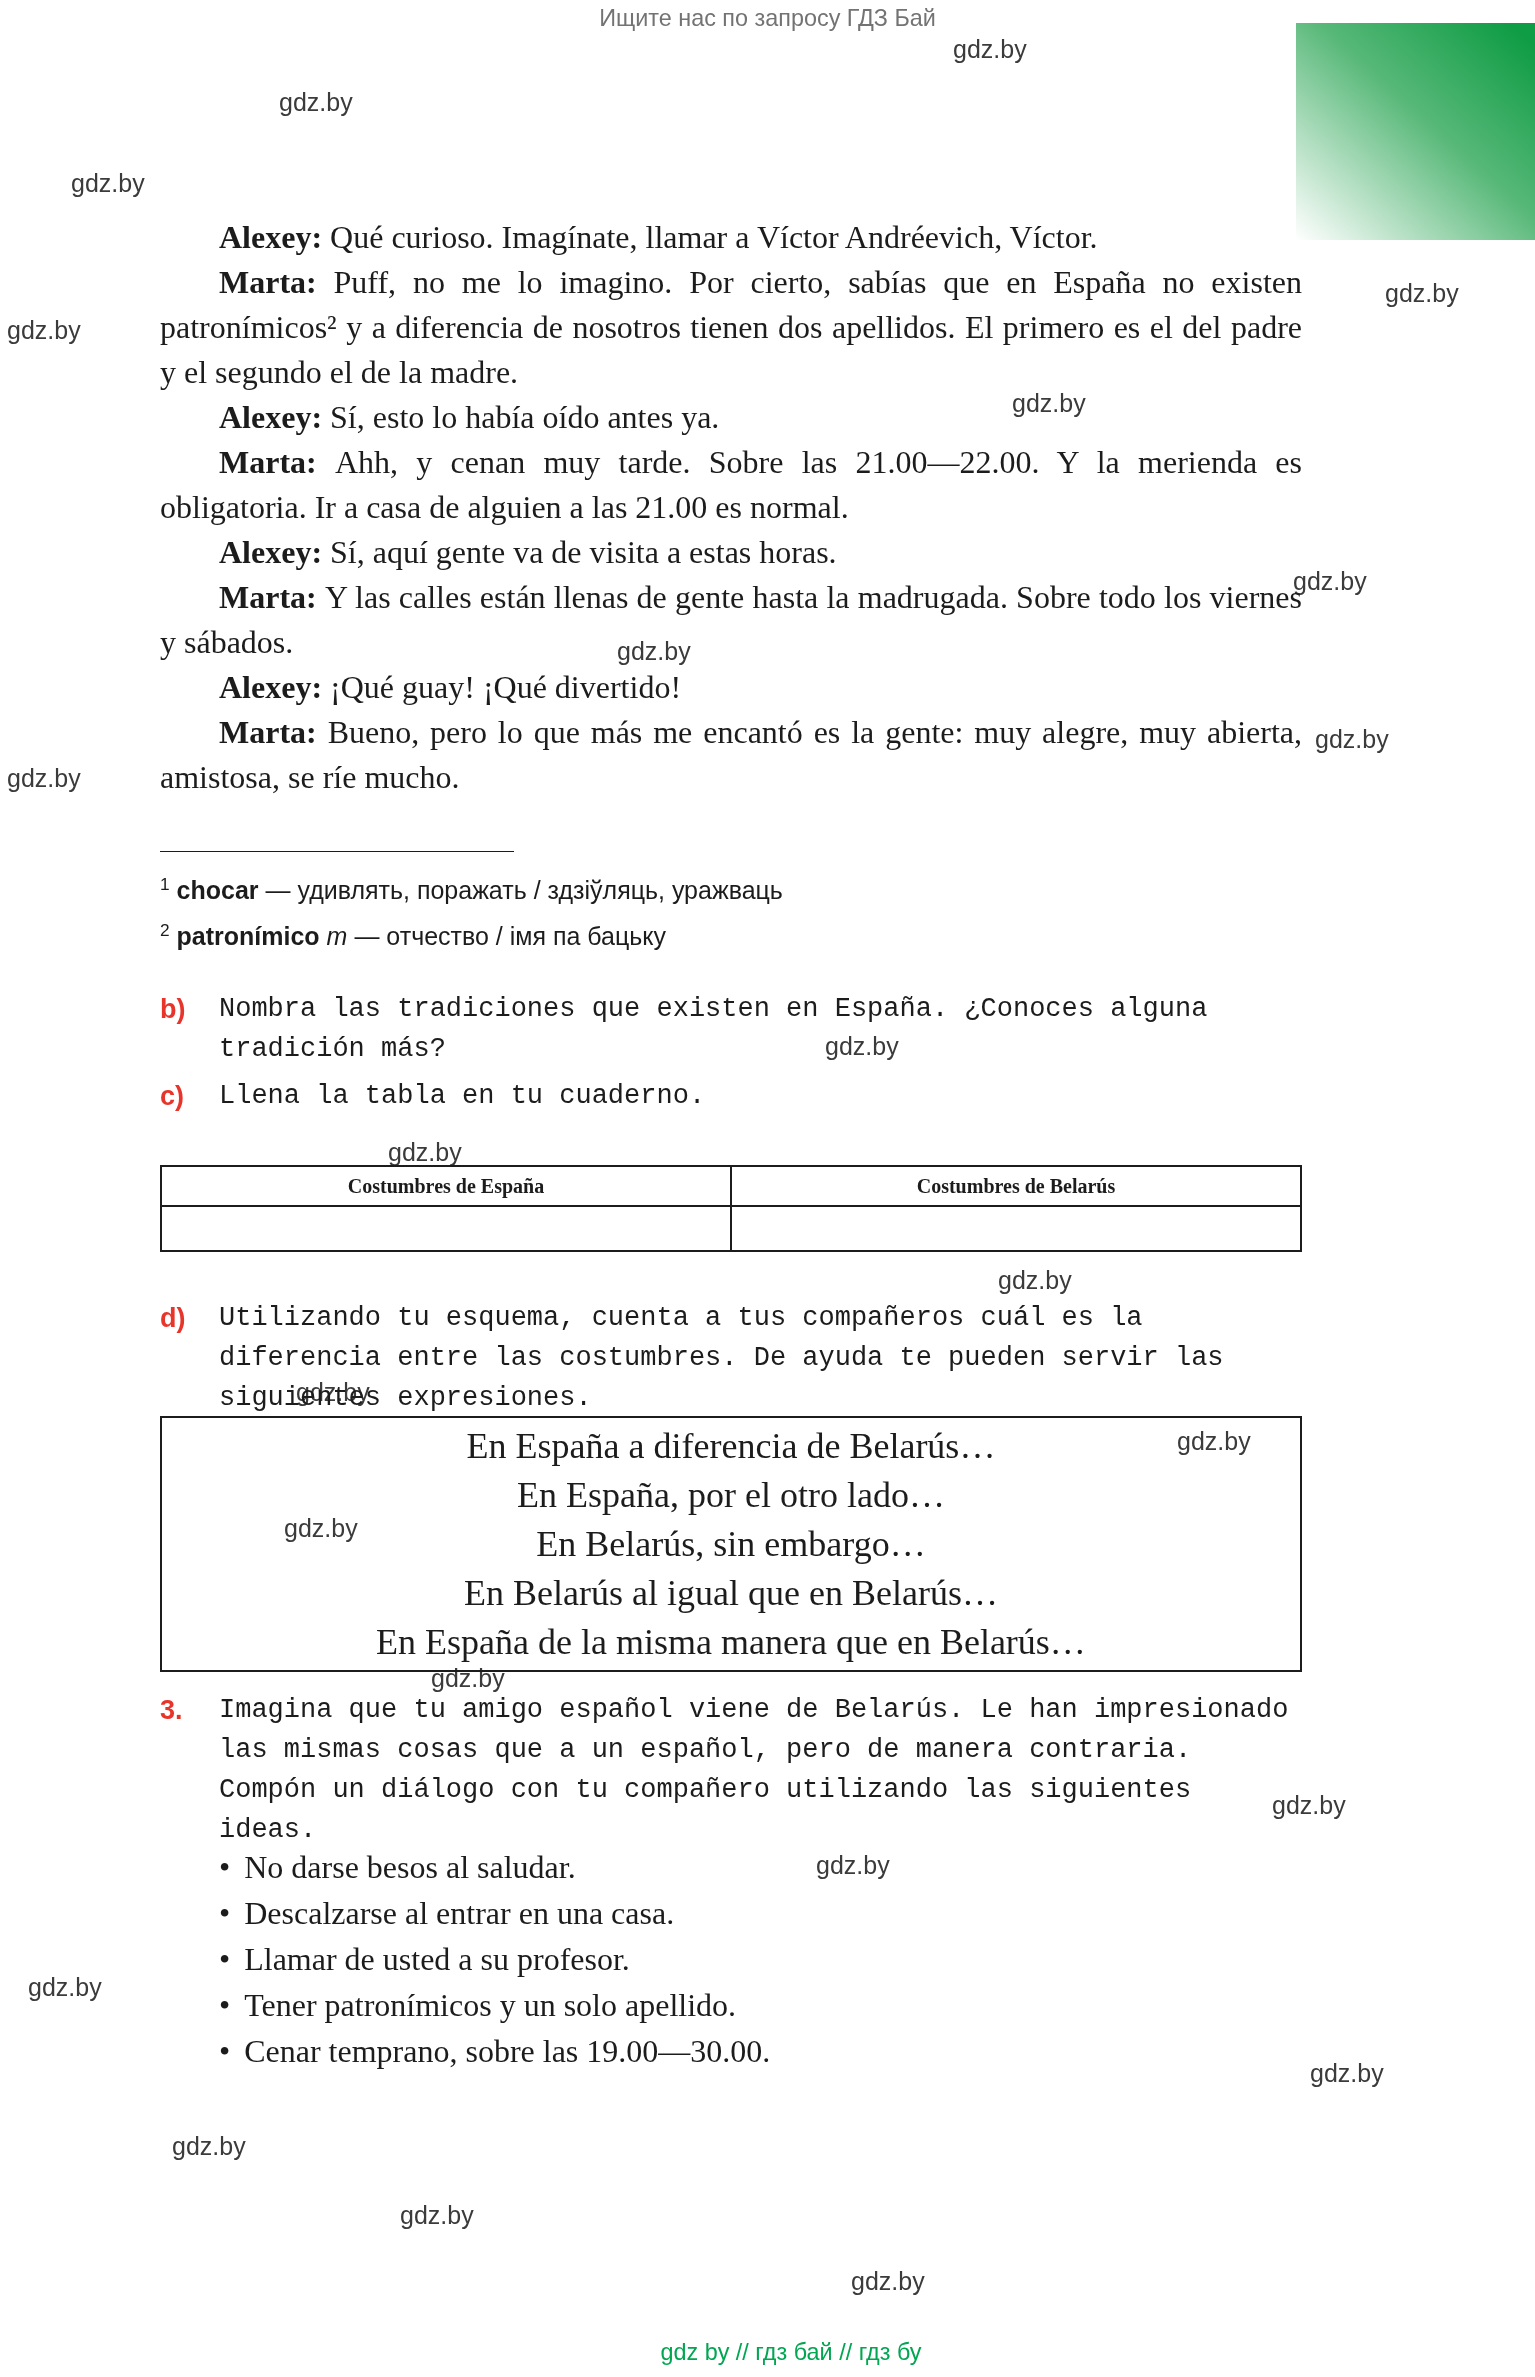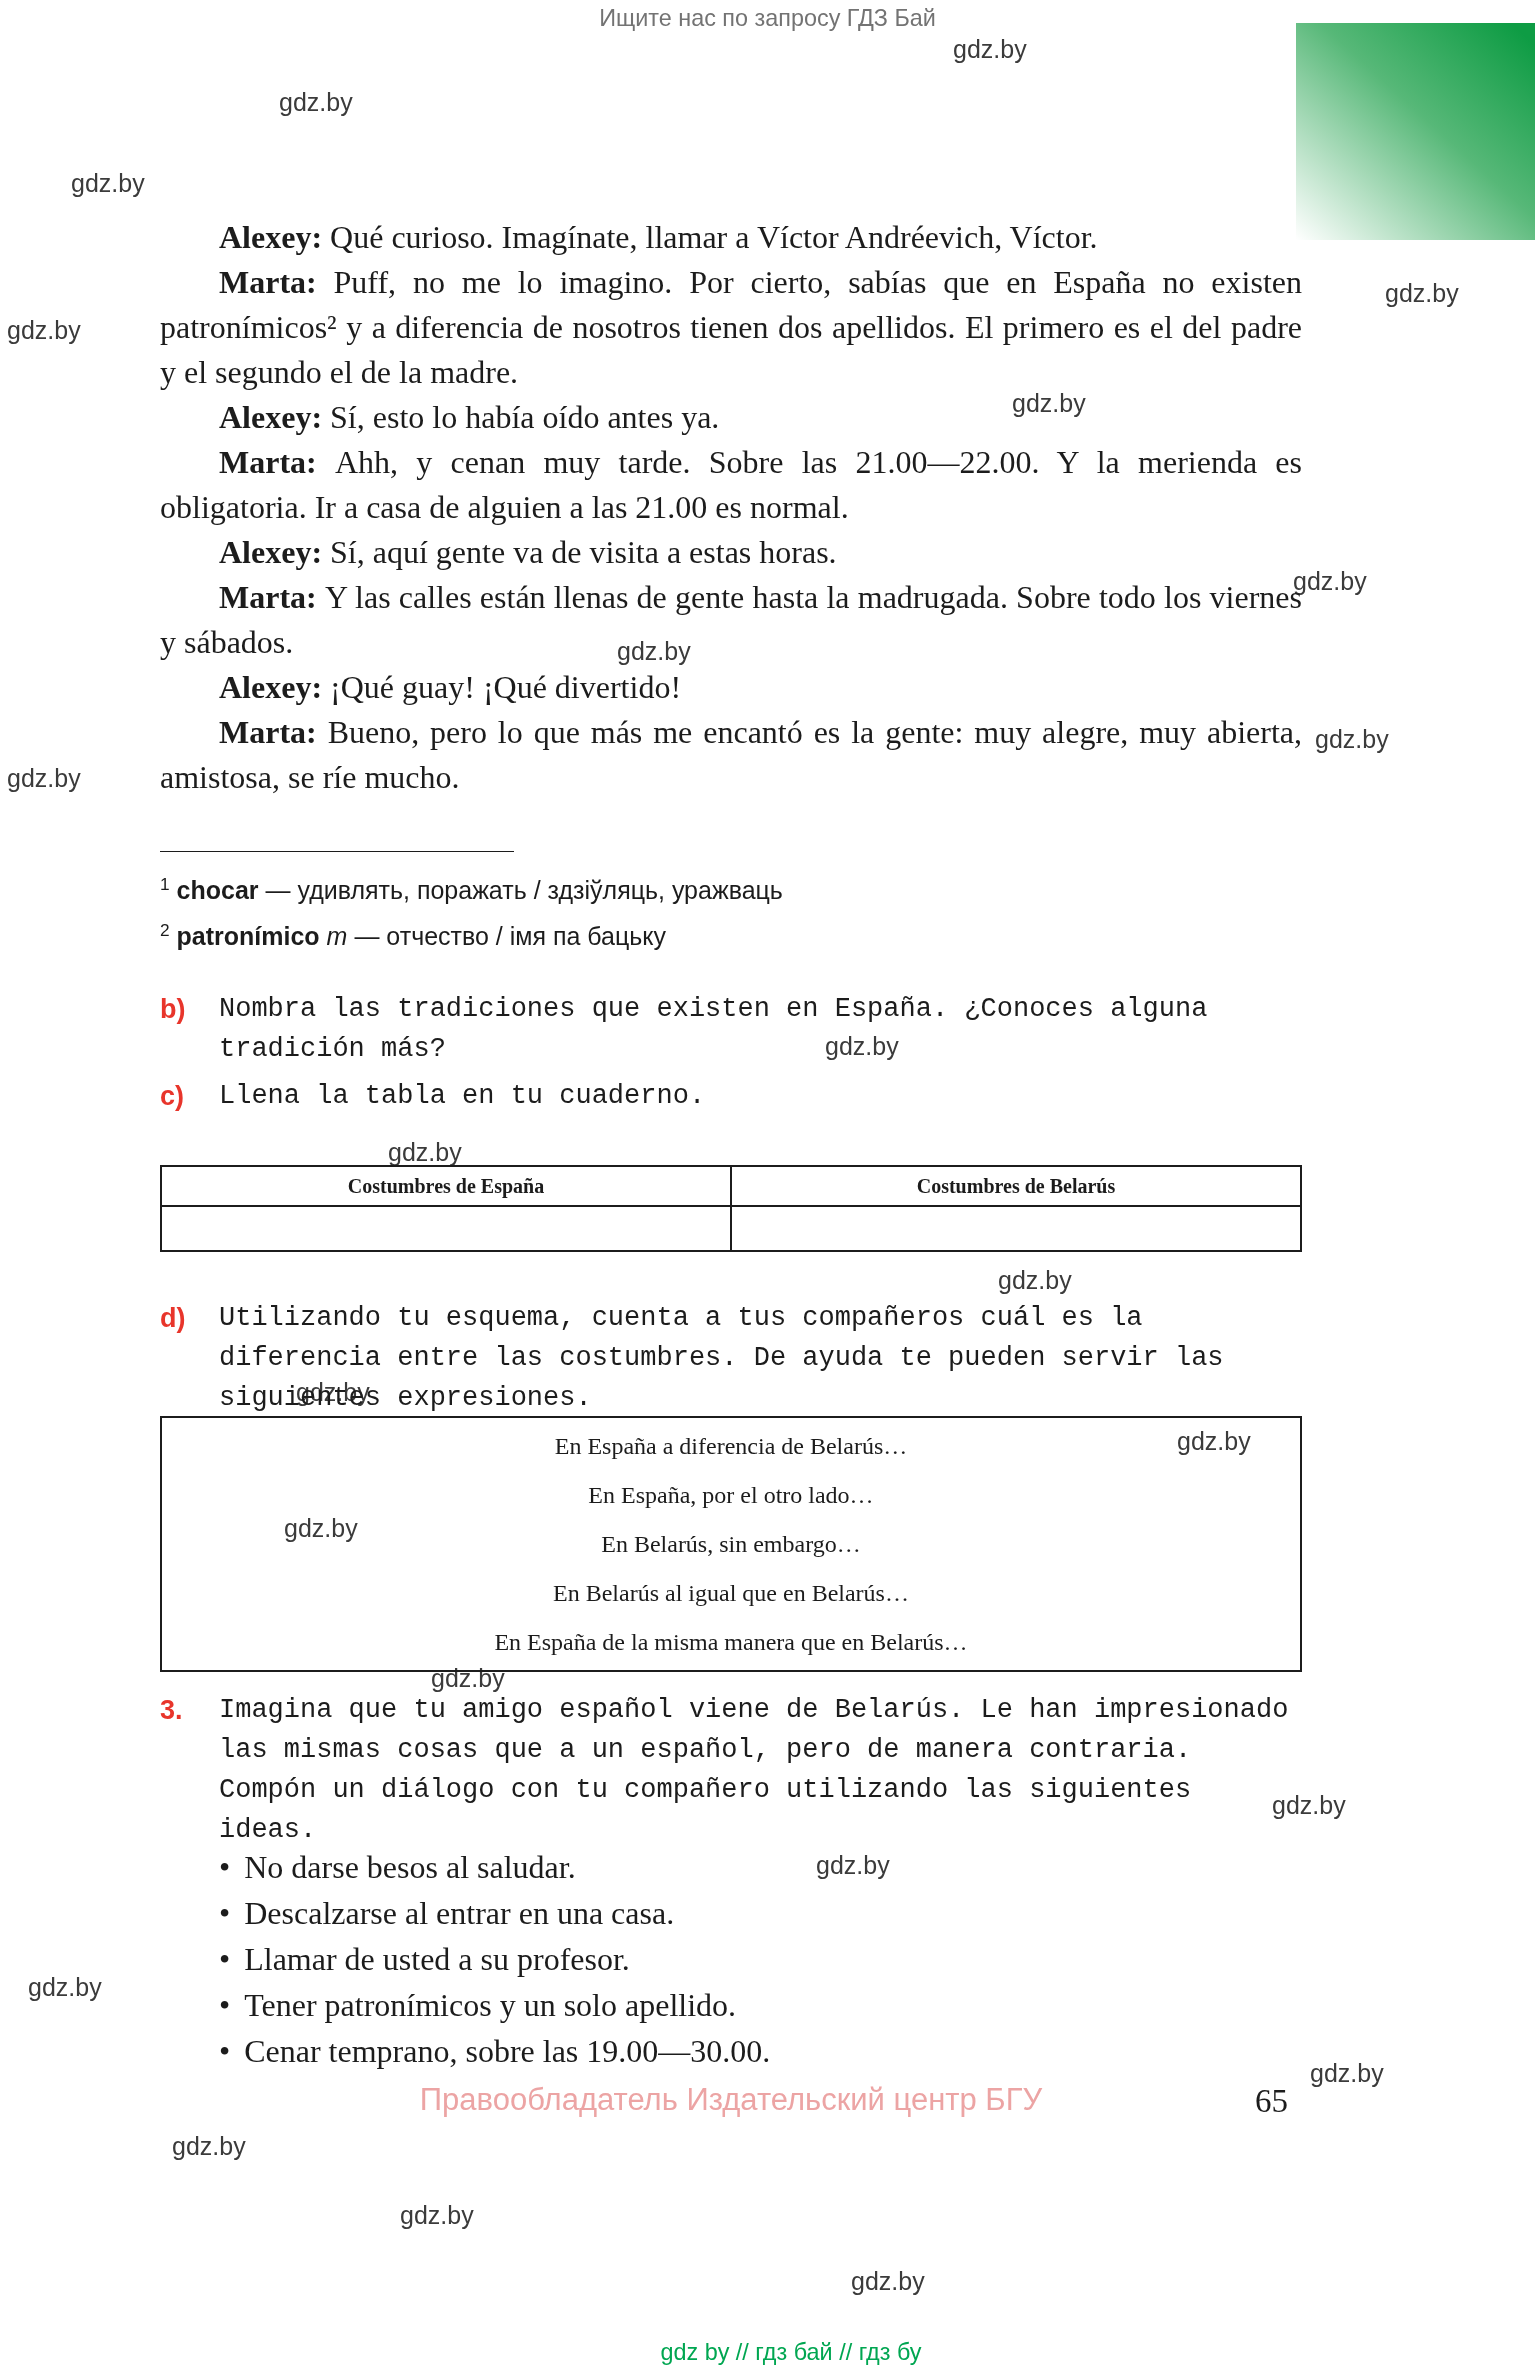--- a/index.html
+++ b/index.html
@@ -43,21 +43,21 @@
 
   .ctable { width:100%; border-collapse:collapse; }
   .ctable th, .ctable td { border:2.6px solid #1c1c1c; }
   .ctable th {
     width:50%; font-family:"Liberation Serif", serif; font-weight:700;
     font-size:20px; line-height:1.2; padding:7px 3.5px; text-align:center;
   }
   .ctable td { height:45px; }
 
   .expr-box { border:2.6px solid #1c1c1c; padding:3.5px 8.7px; }
-  .expr-box div { text-align:center; font-size:24px; line-height:49px; }
+  .expr-box div { text-align:center; font-size:36px; line-height:49px; }
 
   .ideas div { font-size:32px; line-height:46px; padding-left:59px; }
   .ideas .bullet { margin-right:14px; }
 
   .footer-row { height:52px; }
   .copyright {
     text-align:center; font:400 31px/1.2 "Liberation Sans", sans-serif;
     color:#eca4a4;
   }
   .pagenum {
@@ -159,21 +159,17 @@
   </section>
 
   <section class="content ideas" style="top:1844px">
     <div><span class="bullet">•</span><span>No darse besos al saludar.</span></div>
     <div><span class="bullet">•</span><span>Descalzarse al entrar en una casa.</span></div>
     <div><span class="bullet">•</span><span>Llamar de usted a su profesor.</span></div>
     <div><span class="bullet">•</span><span>Tener patronímicos y un solo apellido.</span></div>
     <div><span class="bullet">•</span><span>Cenar temprano, sobre las 19.00—30.00.</span></div>
   </section>
 
-  <section class="content footer-row" style="top:2081px">
-    <div class="copyright">Правообладатель Издательский центр БГУ</div>
-    <div class="pagenum">65</div>
-  </section>
 
   <div class="bottom-links">gdz by  //  гдз бай  //  гдз бу</div>
 
 </div>
 
 
 </body></html>

